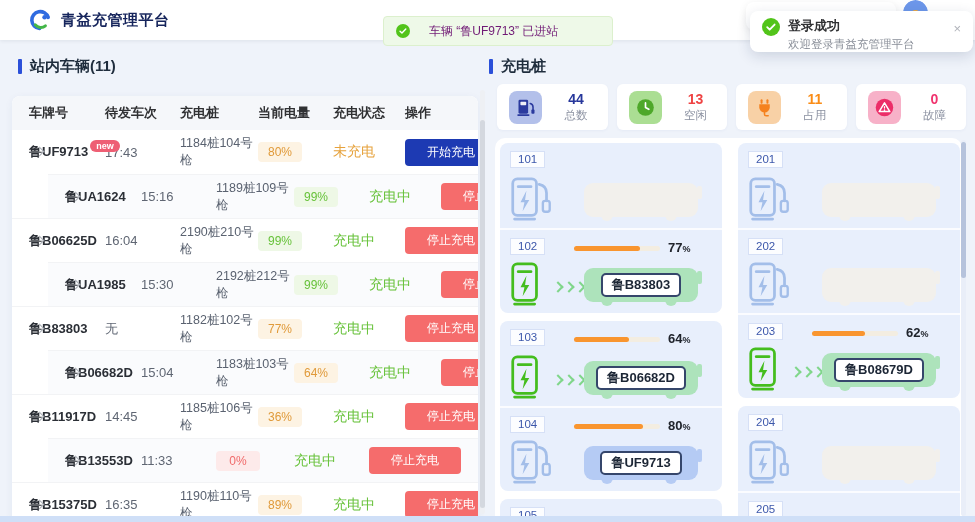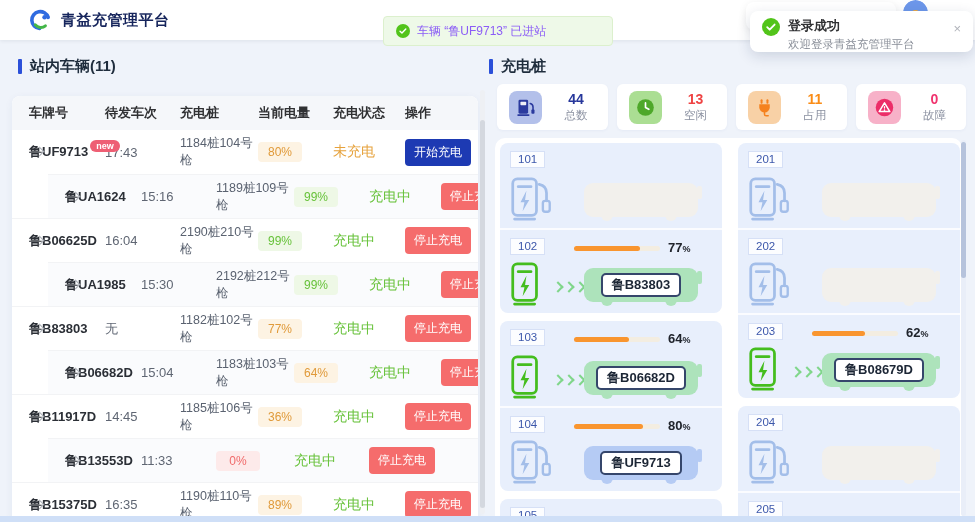--- a/index.html
+++ b/index.html
@@ -10,21 +10,21 @@
   .topbar{position:absolute;top:0;left:0;right:0;height:40px;background:#fff;z-index:10;
           box-shadow:0 1px 4px rgba(0,21,41,.08);display:flex;align-items:center;padding:0 28px;box-sizing:border-box;}
   .logo{width:24px;height:24px;margin-right:9px;}
   .app-title{font-size:15px;font-weight:bold;color:#16255c;letter-spacing:.5px;}
   .avatar{position:absolute;top:0;left:903px;width:25px;height:25px;border-radius:50%;overflow:hidden;z-index:60;}
 
   
   .toast-green{position:absolute;left:383px;top:16px;width:230px;height:30px;z-index:55;
     background:#eef9e8;border:1px solid #dcf0cd;border-radius:4px;display:flex;align-items:center;
     padding:0 12px;box-sizing:border-box;gap:7px;}
-  .toast-green .txt{color:#8b5cf6;font-size:12px;white-space:nowrap;}
+  .toast-green .txt{color:#701a75;font-size:12px;white-space:nowrap;margin-left:12px;}
   .toast-stack-behind{position:absolute;left:746px;top:2px;width:150px;height:28px;background:#fff;
     border-radius:8px;box-shadow:0 2px 8px rgba(0,0,0,.08);z-index:64;}
   .toast-login{position:absolute;left:750px;top:11px;width:223px;height:41px;background:#fff;border-radius:8px;
     box-shadow:0 4px 14px rgba(20,40,80,.16);z-index:70;padding:7px 30px 0 12px;box-sizing:border-box;}
   .toast-login .row{display:flex;align-items:flex-start;gap:8px;}
   .toast-login .t{font-size:13px;font-weight:bold;color:#303133;line-height:16px;}
   .toast-login .m{font-size:11.5px;color:#8a8f99;margin-top:3px;}
   .toast-close{position:absolute;right:12px;top:12px;color:#b0b3ba;font-size:13px;cursor:pointer;line-height:12px;}
 
   
@@ -48,21 +48,21 @@
   .new-badge{display:inline-block;background:#ee5f74;color:#fff;font-size:9px;font-weight:bold;
              border-radius:8px;padding:1px 6px;margin-left:2px;position:relative;top:-7px;}
   .dep{color:#5f6673;}
   .pile-txt{width:78px;line-height:1.35;color:#5a6270;word-break:break-all;font-size:12.5px;}
   .soc{display:inline-block;min-width:30px;text-align:center;font-size:12px;border-radius:4px;padding:3px 7px;}
   .soc.warn{background:#fdf3e3;color:#e09a3a;}
   .soc.good{background:#eef8e6;color:#67c23a;}
   .soc.danger{background:#fdeaea;color:#f06a6a;}
   .status{font-size:14px;}
   .status.warn{color:#e6a23c;} .status.good{color:#67c23a;}
-  .abtn{border:none;border-radius:4px;color:#fff;font-size:12px;padding:5px 9px;cursor:pointer;
+  .abtn{border:none;border-radius:4px;color:#fff;font-size:12px;padding:5px 22px;cursor:pointer;
         font-family:inherit;white-space:nowrap;}
   .abtn.start{background:#1d3ab3;}
   .abtn.stop{background:#f56c6c;}
 
   
   .stats{position:absolute;left:497px;top:84px;width:469px;height:46px;display:grid;
          grid-template-columns:repeat(4,1fr);gap:9px;}
   .stat{background:#fff;border-radius:6px;display:flex;align-items:center;padding:0 14px 0 12px;
         box-shadow:0 1px 3px rgba(50,80,150,.05);}
   .stat .tile{width:33px;height:33px;border-radius:8px;display:flex;align-items:center;justify-content:center;}

